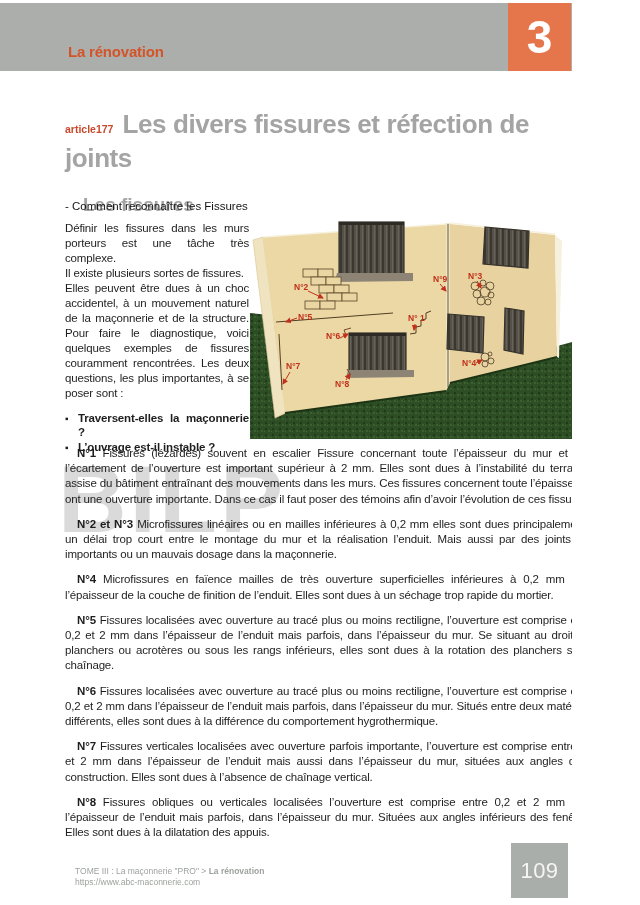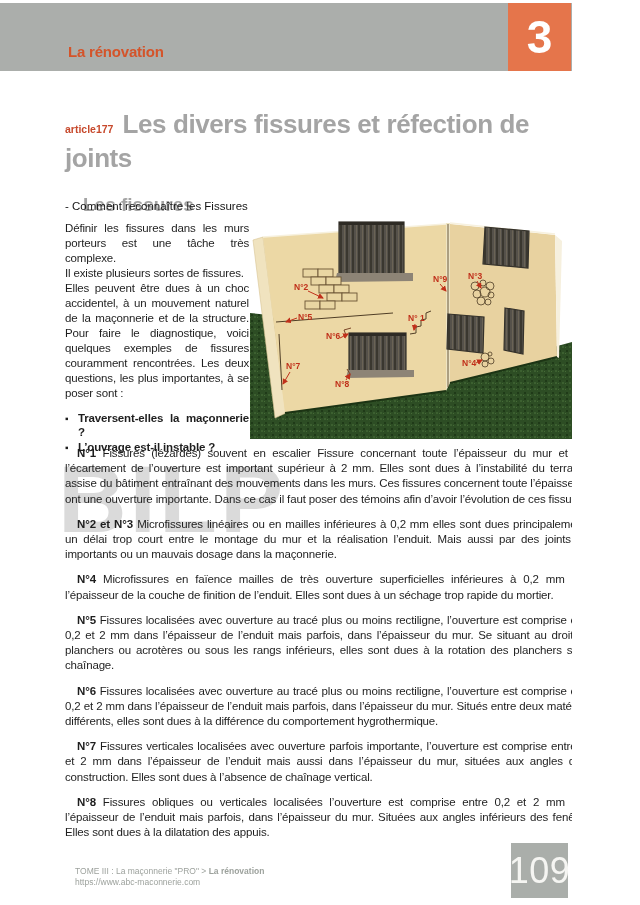--- a/index.html
+++ b/index.html
@@ -35,21 +35,21 @@
   .body-text{position:absolute;left:65px;top:446px;width:531px;font-size:11.5px;line-height:15.2px;
              text-align:justify;letter-spacing:-0.15px;z-index:3;}
   .body-text p{margin:0 0 10px 0;}
   .body-text b{letter-spacing:-0.1px;padding-left:12px;}
   
   .footer-line1{position:absolute;left:75px;top:866px;font-size:8.5px;color:#9da29d;z-index:3;}
   .footer-line1 b{color:#9da29d;}
   .footer-line2{position:absolute;left:75px;top:877px;font-size:8.5px;color:#9da29d;z-index:3;text-align:center;}
   .page-num-box{position:absolute;left:511px;top:843px;width:57px;height:55px;background:#aaaeaa;
                 display:flex;align-items:center;justify-content:center;z-index:3;}
-  .page-num{font-size:36px;color:#f5f5f2;letter-spacing:0.5px;}
+  .page-num{font-size:22px;color:#f5f5f2;letter-spacing:0.5px;}
   
   .fig-label{font-family:"Liberation Sans","DejaVu Sans",sans-serif;font-size:8.5px;font-weight:bold;fill:#c0301a;}
 </style>
 </head>
 <body>
 
 <div class="page">
 
   <div class="header-bar"></div>
   <div class="chapter-label">La rénovation</div>

